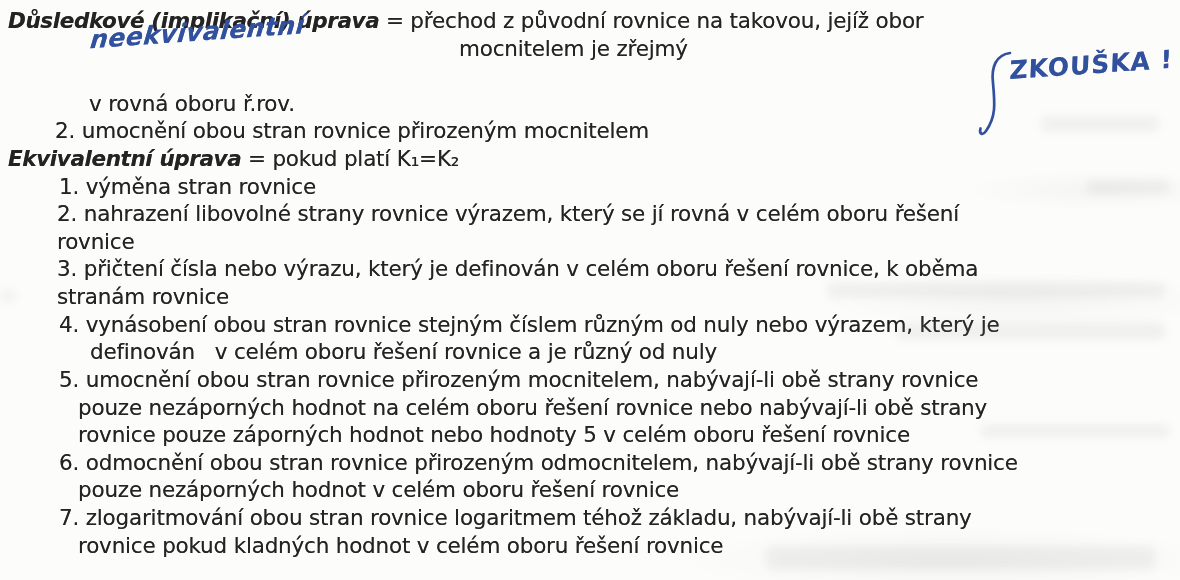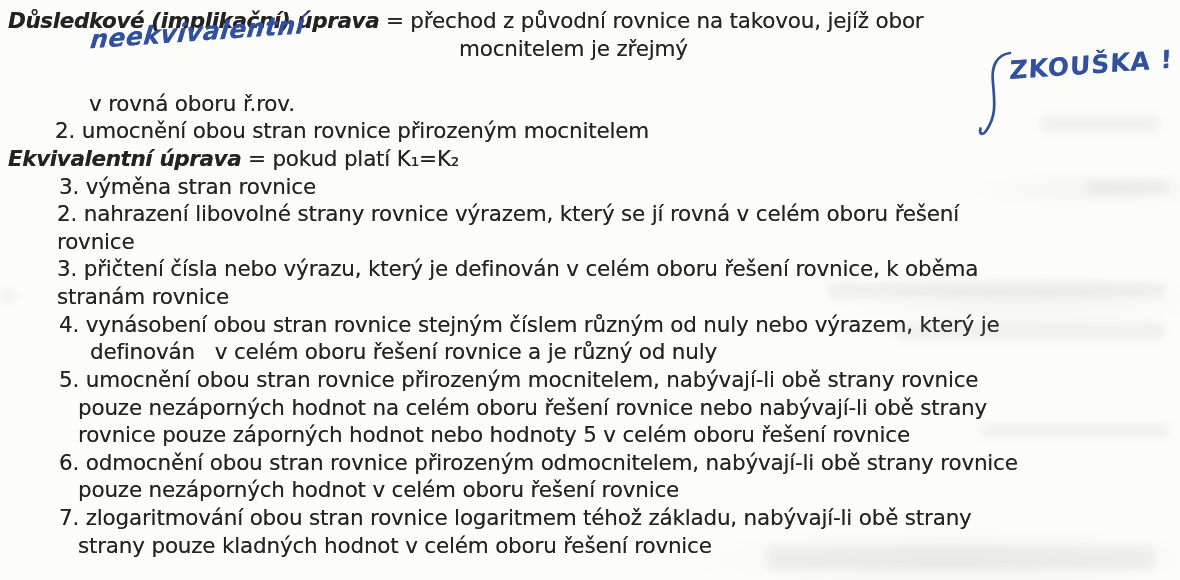--- a/index.html
+++ b/index.html
@@ -114,34 +114,34 @@
   <div class="line l4">v rovná oboru ř.rov.</div>
   <div class="line l5">2. umocnění obou stran rovnice přirozeným mocnitelem</div>
 
   <svg class="hw-brace" viewBox="0 0 42 96">
     <path d="M34,5 C20,7 15,19 17,35 C19,56 20,69 10,83 C6.5,88 3,86 4.5,80.5" fill="none" stroke="#31519e" stroke-width="2.7" stroke-linecap="round"></path>
   </svg>
   <div class="hw hw-right">ZKOUŠKA !</div>
 
   <div class="line l6"><span class="term">Ekvivalentní úprava</span><span> = pokud platí K₁=K₂</span></div>
 
-  <div class="line l7">3. výměna stran rovnice</div>
+  <div class="line l7">1. výměna stran rovnice</div>
   <div class="line l8">2. nahrazení libovolné strany rovnice výrazem, který se jí rovná v celém oboru řešení</div>
   <div class="line l9">rovnice</div>
   <div class="line l10">3. přičtení čísla nebo výrazu, který je definován v celém oboru řešení rovnice, k oběma</div>
   <div class="line l11">stranám rovnice</div>
   <div class="line l12">4. vynásobení obou stran rovnice stejným číslem různým od nuly nebo výrazem, který je</div>
   <div class="line l13">definován   v celém oboru řešení rovnice a je různý od nuly</div>
   <div class="line l14">5. umocnění obou stran rovnice přirozeným mocnitelem, nabývají-li obě strany rovnice</div>
   <div class="line l15">pouze nezáporných hodnot na celém oboru řešení rovnice nebo nabývají-li obě strany</div>
   <div class="line l16">rovnice pouze záporných hodnot nebo hodnoty 5 v celém oboru řešení rovnice</div>
   <div class="line l17">6. odmocnění obou stran rovnice přirozeným odmocnitelem, nabývají-li obě strany rovnice</div>
   <div class="line l18">pouze nezáporných hodnot v celém oboru řešení rovnice</div>
   <div class="line l19">7. zlogaritmování obou stran rovnice logaritmem téhož základu, nabývají-li obě strany</div>
-  <div class="line l20">strany pouze kladných hodnot v celém oboru řešení rovnice</div>
+  <div class="line l20">rovnice pokud kladných hodnot v celém oboru řešení rovnice</div>
 
   <div class="smudge sm1"></div>
   <div class="smudge sm2"></div>
   <div class="smudge sm3"></div>
   <div class="smudge sm4"></div>
   <div class="smudge sm5"></div>
   <div class="smudge sm6"></div>
   <div class="smudge sm7"></div>
 
 </div>

